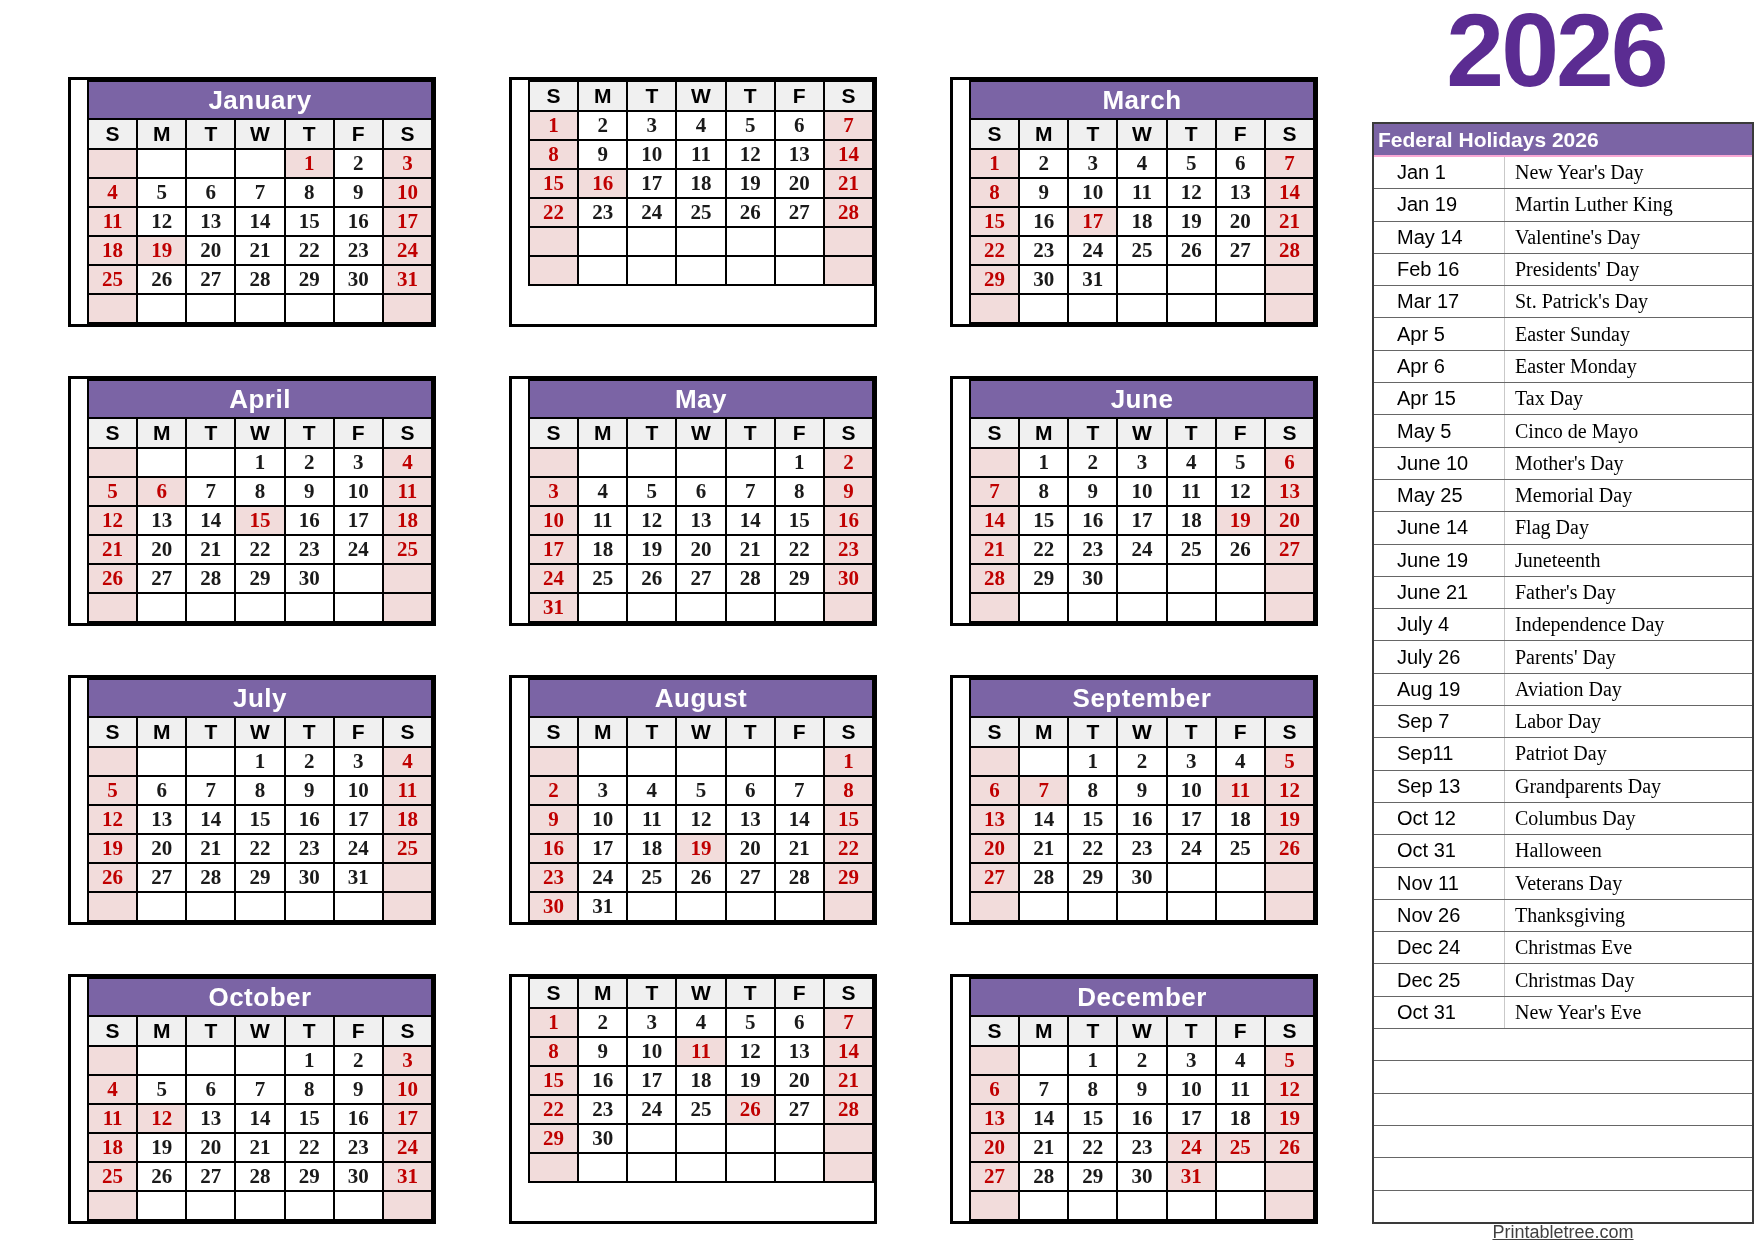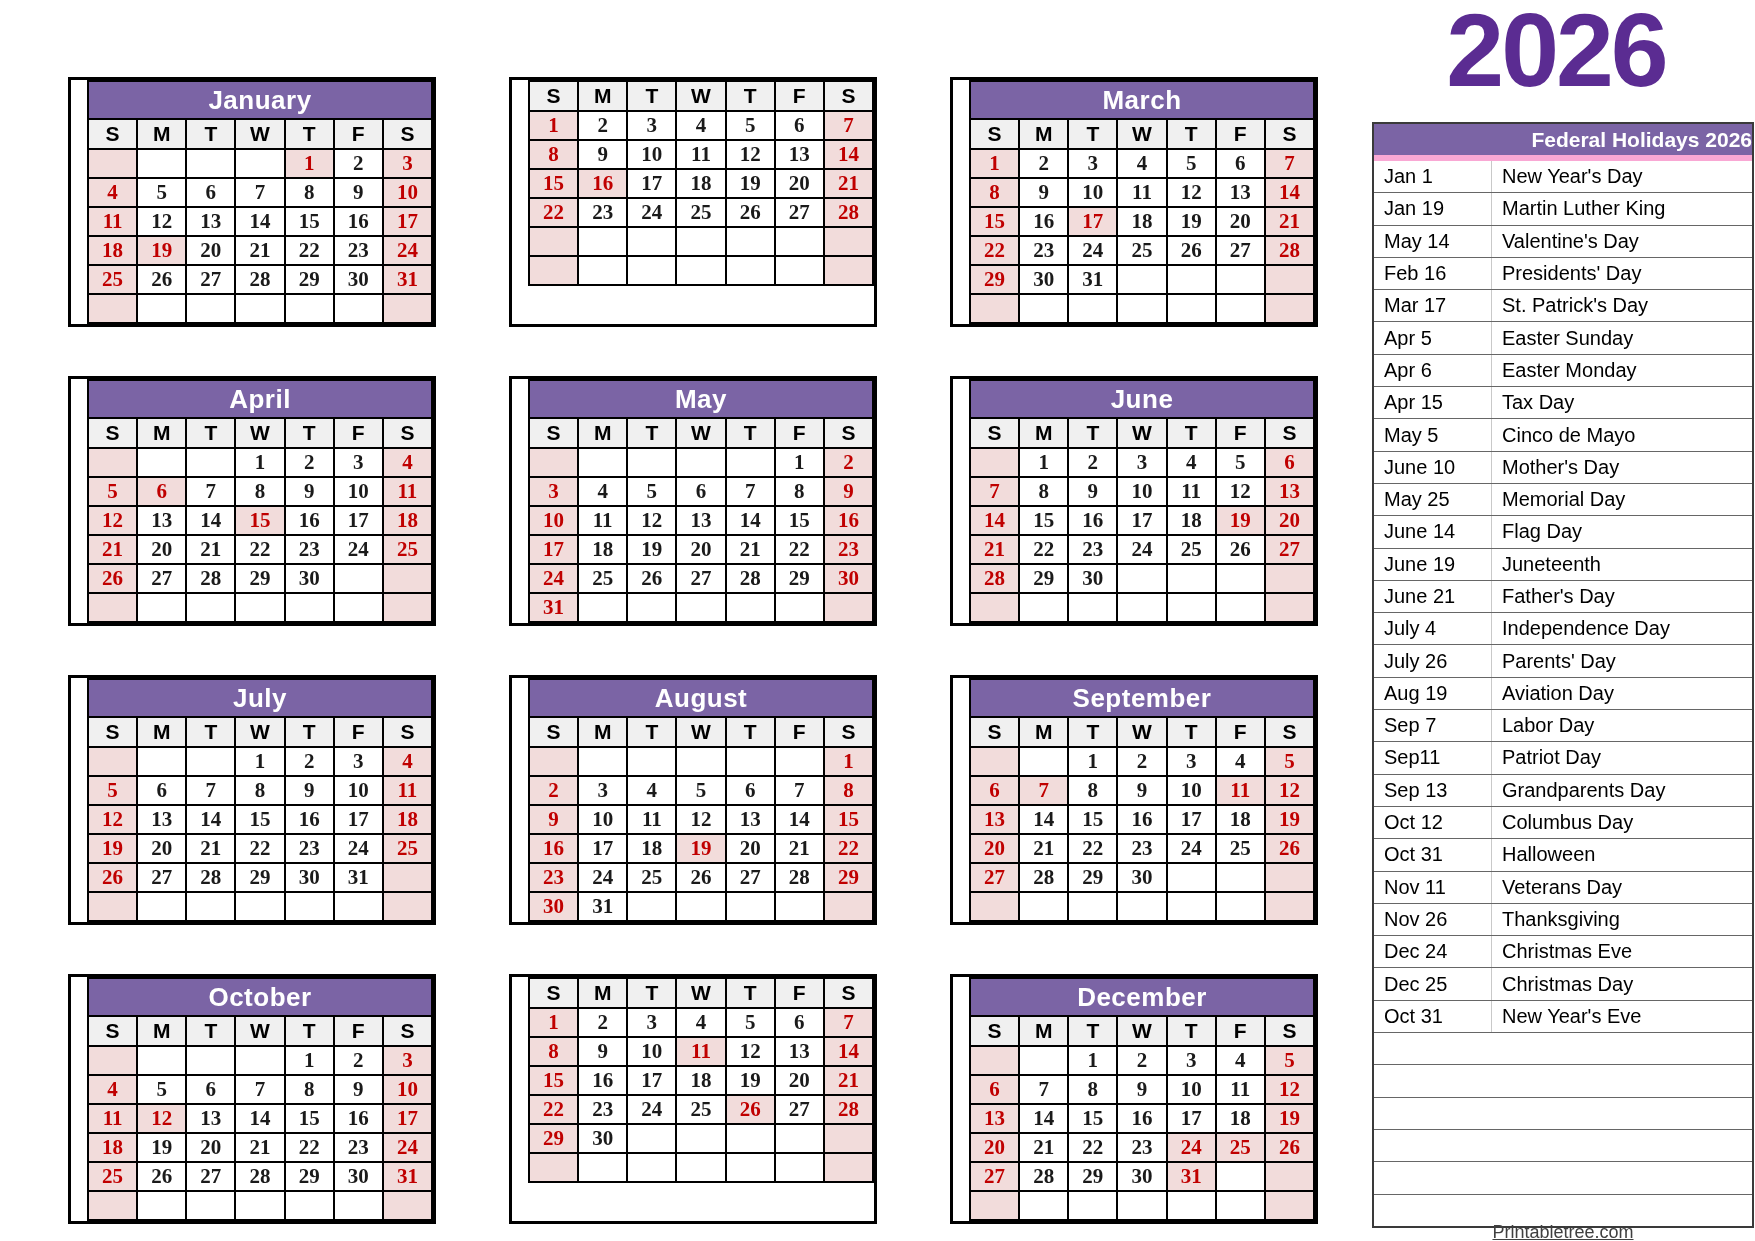--- a/index.html
+++ b/index.html
@@ -38,34 +38,33 @@
   .hol{background:#F2DCDB;}
   .red{color:#C00000;}
 
   
   .panel{
     position:absolute;left:1372px;top:122px;width:382px;box-sizing:border-box;
     border:2px solid #3a3a3a;background:#fff;
   }
   .panel-header{
     background:#7B64A5;color:#fff;font-size:21px;font-weight:700;
-    height:31px;line-height:31px;padding-left:29px;
-    border-bottom:6px solid #f9a8d4;
-    text-align:right;
+    height:31px;line-height:31px;padding-left:4px;
+    border-bottom:2px solid #f9a8d4;
   }
   .hrow{
     display:flex;align-items:center;height:31.3px;
     border-bottom:1px solid #666;font-size:20px;color:#000;
   }
   .hrow:last-child{border-bottom:none;}
   .hdate{
     width:118px;flex:0 0 118px;padding-left:10px;box-sizing:border-box;
-    border-right:1px solid #c9c9c9;align-self:stretch;display:flex;align-items:center;
+    border-right:1px solid #c9c9c9;align-self:stretch;display:flex;align-items:center;margin-left:13px;
   }
-  .hname{padding-left:10px;}
+  .hname{padding-left:10px;font-family:Liberation Serif, serif;}
 
   
   .footer{position:absolute;left:1372px;top:1222px;width:382px;text-align:center;}
   .footer a{color:#404040;text-decoration:underline;font-size:18px;}
 </style>
 </head>
 <body>
 
 <div class="page">
 

